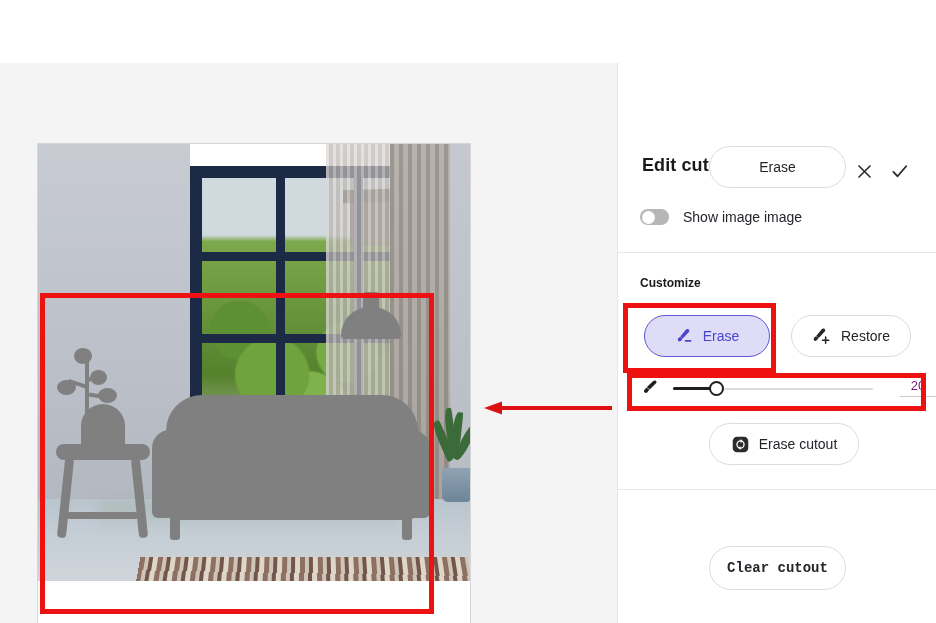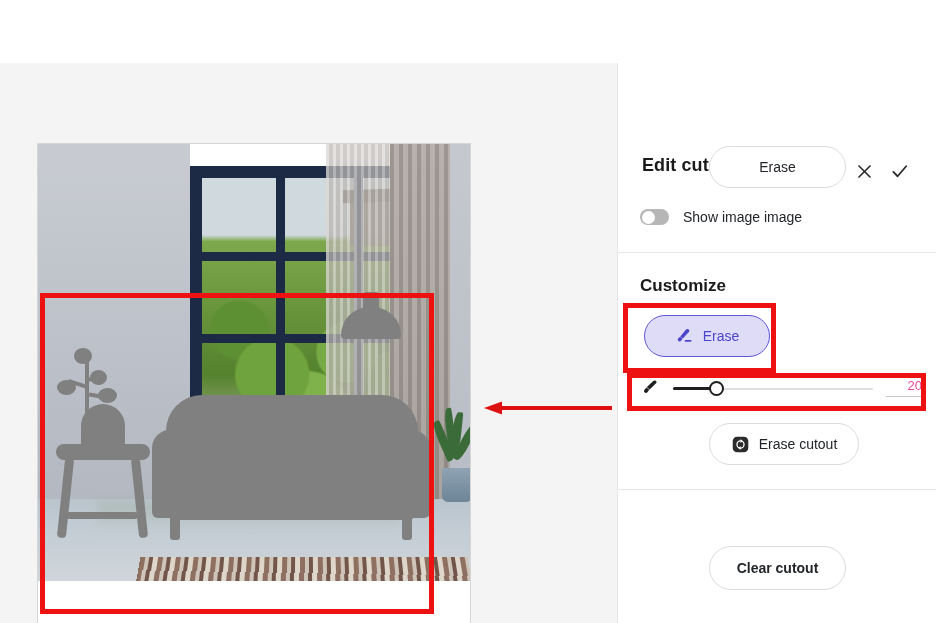--- a/index.html
+++ b/index.html
@@ -177,54 +177,54 @@
     border-radius:50%; background:#ffffff;
   }
   .toggle-label { font-size:14px; color:#22252a; }
 
   .divider { position:absolute; left:0; width:319px; height:1px; background:#e6e6e6; }
   .div-1 { top:189px; }
   .div-2 { top:426px; }
 
   .section-label {
     position:absolute; left:22px; top:213px;
-    font-size:17px; font-weight:bold; color:#1a1a1a;
+    font-size:12px; font-weight:bold; color:#1a1a1a;
   }
 
   .btn-erase {
     position:absolute; left:26px; top:252px; width:126px; height:42px;
     background:#dfdcf8; border:1.6px solid #5f58d6; border-radius:22px;
     color:#4b45c9; display:flex; align-items:center; justify-content:center; gap:8px;
     font-size:14px; cursor:pointer;
   }
   .btn-restore {
     position:absolute; left:173px; top:252px; width:120px; height:42px;
   }
   .btn-invert {
     position:absolute; left:91px; top:360px; width:150px; height:42px;
   }
   .btn-clear {
     position:absolute; left:91px; top:483px; width:137px; height:44px;
-    font-weight:bold; font-size:14px;
+    font-weight:bold; font-size:14px;font-family:Liberation Mono, monospace;
   }
   .btn-clear .lbl { font-weight:bold; }
 
   
   .slider-row { position:absolute; left:22px; top:312px; width:282px; height:28px; }
   .brush-icon { position:absolute; left:0; top:3px; width:20px; height:20px; }
   .track-wrap { position:absolute; left:33px; top:12px; width:200px; height:4px; cursor:pointer; }
   .track-bg { position:absolute; left:0; top:1px; width:200px; height:2px; background:#dedede; border-radius:2px; }
   .track-fill { position:absolute; left:0; top:0px; width:42px; height:3px; background:#1f1f1f; border-radius:2px; }
   .track-knob {
     position:absolute; left:36px; top:-6px; width:15px; height:15px;
     border-radius:50%; background:#ffffff; border:2px solid #1f1f1f; cursor:grab;
   }
   .slider-value {
-    position:absolute; left:246px; top:0px; width:36px; height:22px;
-    font-size:13px; color:#ec4899; text-align:right; line-height:22px;
+    position:absolute; left:260px; top:0px; width:36px; height:22px;
+    font-size:13px; color:#701a75; text-align:center; line-height:22px;
     border-bottom:1px solid #c9c9c9; cursor:text;
   }
 
   
   .anno-rect-erase {
     position:absolute; left:5px; top:240px; width:153px; height:70px;
     border:5px solid #ee1111;
   }
   .anno-rect-slider {
     position:absolute; left:9px; top:310px; width:299px; height:38px;
@@ -357,20 +357,29 @@
 
     <div class="btn-erase">
       <svg class="icon-svg" width="20" height="20" viewBox="0 0 22 22">
         <path d="M14.8 3.6 c1.1 .9 1.3 2.2 .4 3.1 L8.6 13.8 l-2.8-2.2 6.1-7.4 c.8-1 2-1.1 2.9-.6 z" fill="#4b45c9"></path>
         <path d="M5.6 11.8 l2.7 2.1 -1.6 2.2 c-.7 .9 -2.1 1.2 -3 .4 -.9-.8-.8-2 -.1-2.9 z" fill="#4b45c9"></path>
         <line x1="11.6" y1="16.4" x2="17.2" y2="16.4" stroke="#4b45c9" stroke-width="1.8" stroke-linecap="round"></line>
       </svg>
       <span>Erase</span>
     </div>
 
+    <div class="btn-pill btn-restore">
+      <svg class="icon-svg" width="20" height="20" viewBox="0 0 22 22">
+        <path d="M13.6 3.0 c1.1 .9 1.3 2.2 .4 3.1 L7.4 13.2 l-2.8-2.2 6.1-7.4 c.8-1 2-1.1 2.9-.6 z" fill="#22252a"></path>
+        <path d="M4.4 11.2 l2.7 2.1 -1.6 2.2 c-.7 .9 -2.1 1.2 -3 .4 -.9-.8-.8-2 -.1-2.9 z" fill="#22252a"></path>
+        <line x1="11.6" y1="15.6" x2="18.4" y2="15.6" stroke="#22252a" stroke-width="1.7" stroke-linecap="round"></line>
+        <line x1="15.0" y1="12.2" x2="15.0" y2="19.0" stroke="#22252a" stroke-width="1.7" stroke-linecap="round"></line>
+      </svg>
+      <span class="lbl">Restore</span>
+    </div>
 
     <div class="slider-row">
       <span class="brush-icon">
         <svg class="icon-svg" width="20" height="20" viewBox="0 0 22 22">
           <path d="M17.4 3.0 c1.0 .9 1.1 2.1 .2 2.9 L10.6 12.6 l-3.0-2.6 7.0-6.6 c.9-.9 2.0-1.0 2.8-.4 z" fill="#1f1f1f"></path>
           <path d="M7.2 10.4 l3.0 2.6 -2.0 2.6 c-.8 1.0 -2.3 1.1 -3.2 .2 -.9-.9-.7-2.2 .1-3.1 z" fill="#1f1f1f"></path>
         </svg>
       </span>
       <div class="track-wrap">
         <div class="track-bg"></div>

